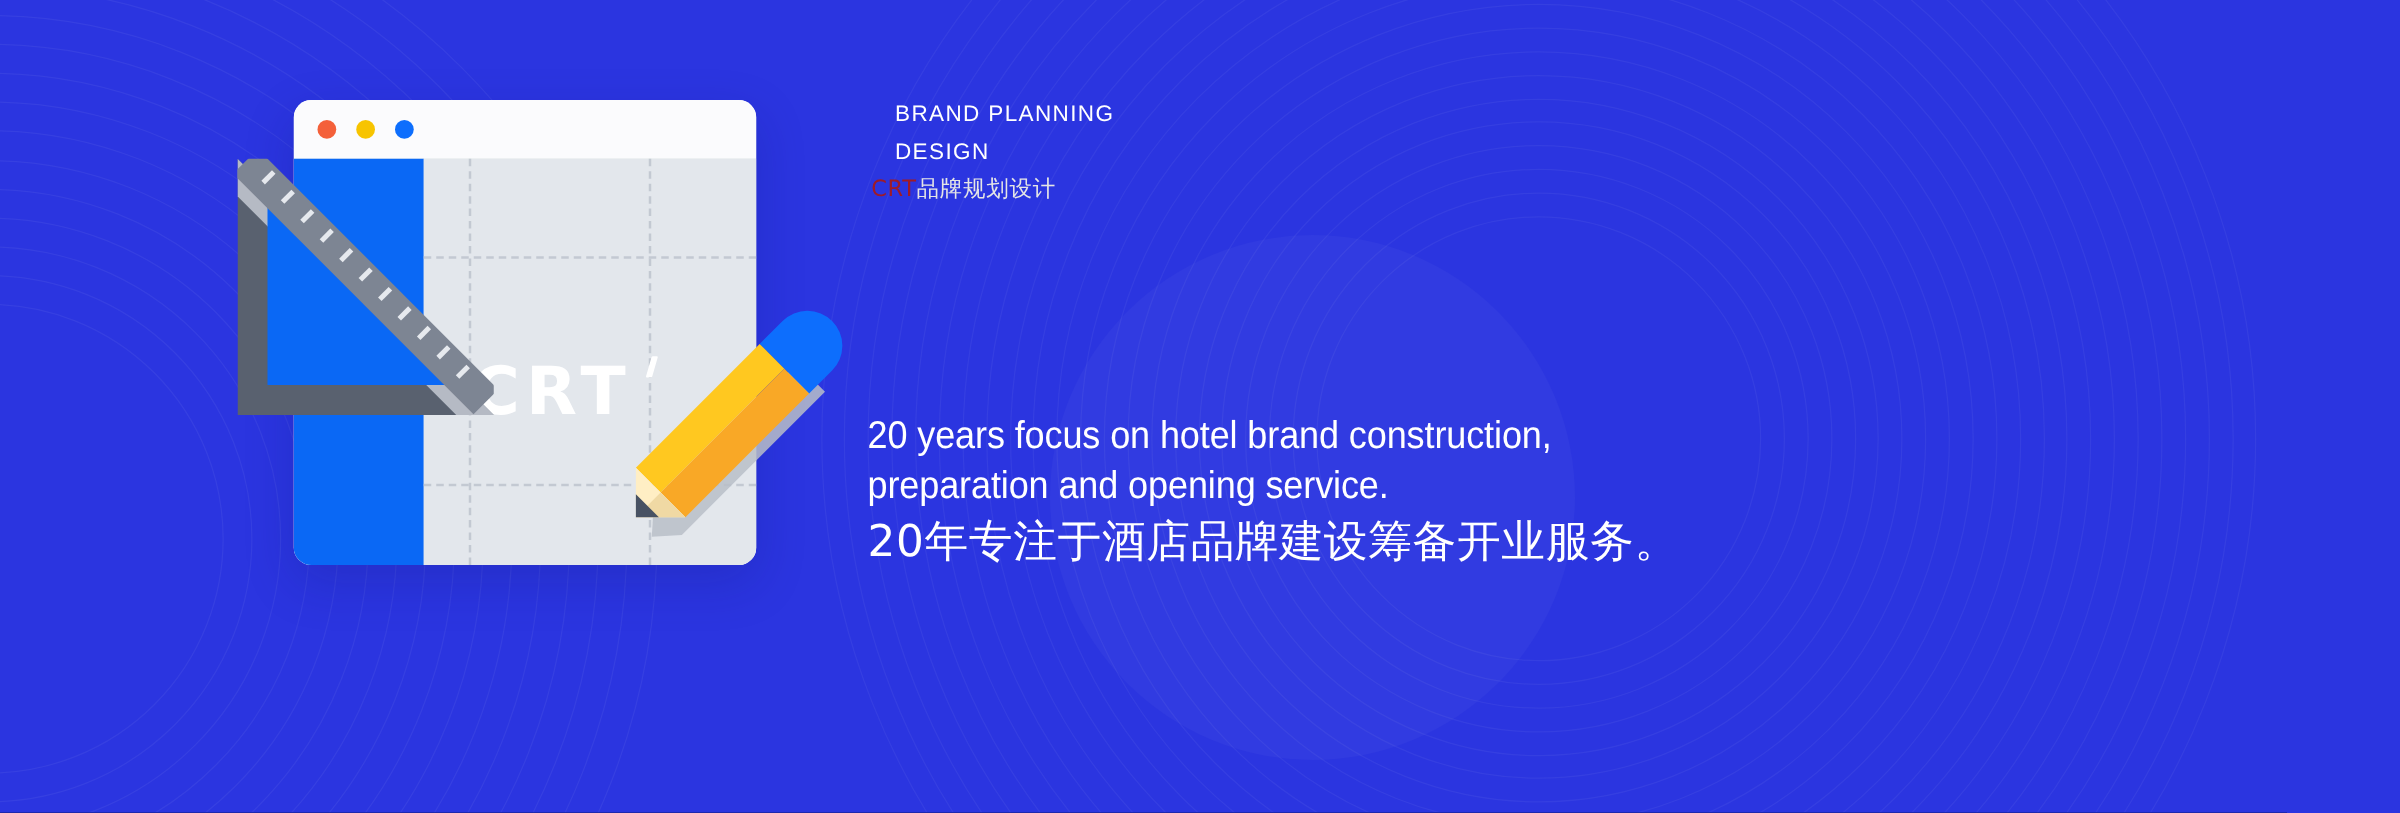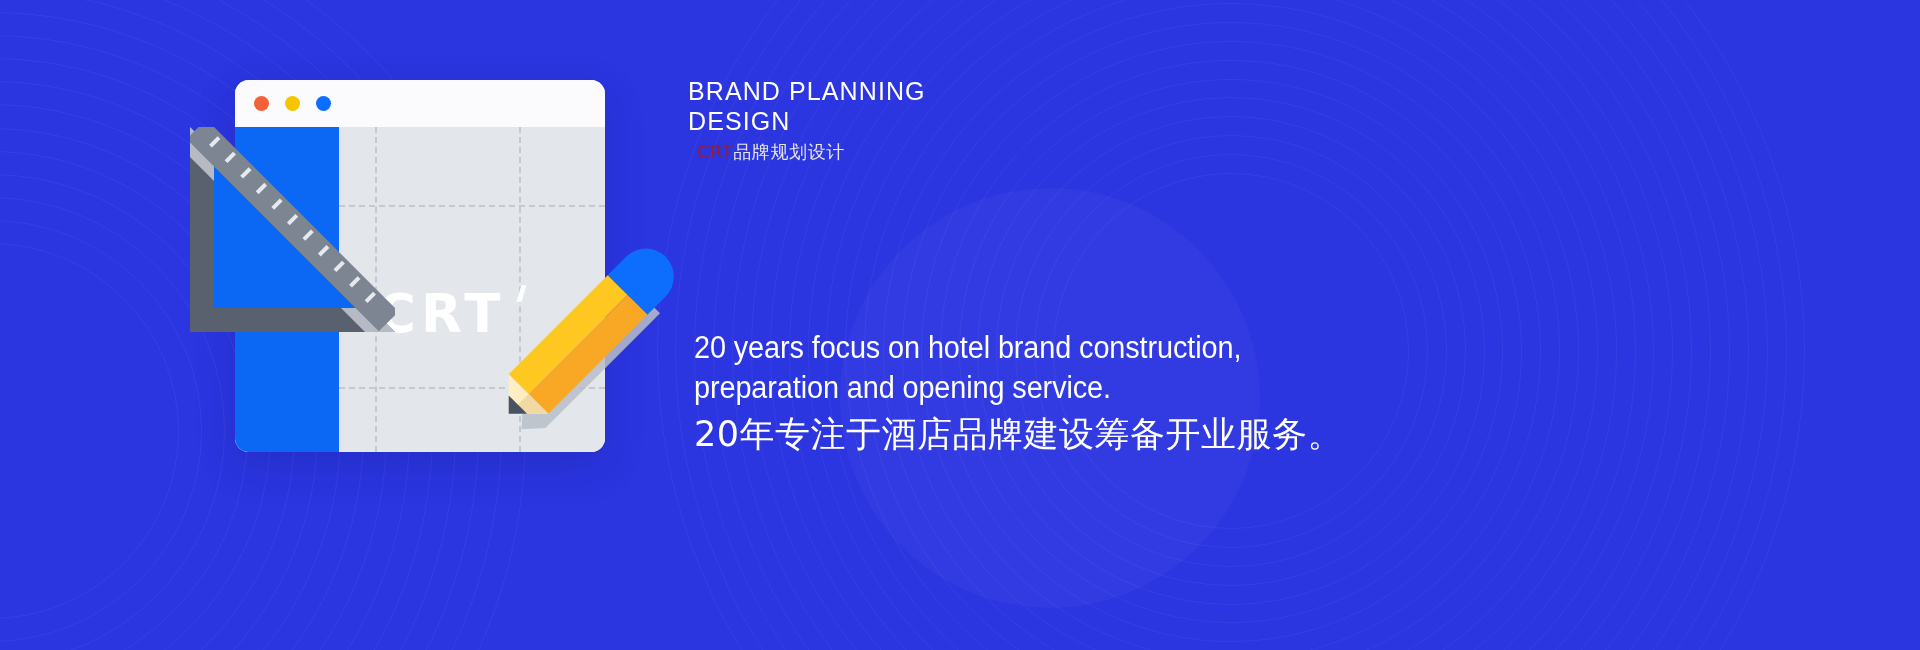--- a/index.html
+++ b/index.html
@@ -166,24 +166,24 @@
     left: 470px;
     top: 228px;
     width: 216px;
     height: 216px;
   }
   .pencil svg { display: block; overflow: visible; }
 
   
   .headline {
     position: absolute;
-    left: 688px;
+    left: 716px;
     top: 76px;
     color: #ffffff;
-    font-size: 25px;
+    font-size: 18px;
     line-height: 30px;
     letter-spacing: 1.1px;
     font-weight: 400;
     white-space: pre-line;
     font-family: "Liberation Sans", sans-serif;
   }
   .subhead {
     position: absolute;
     left: 697px;
     top: 141px;

